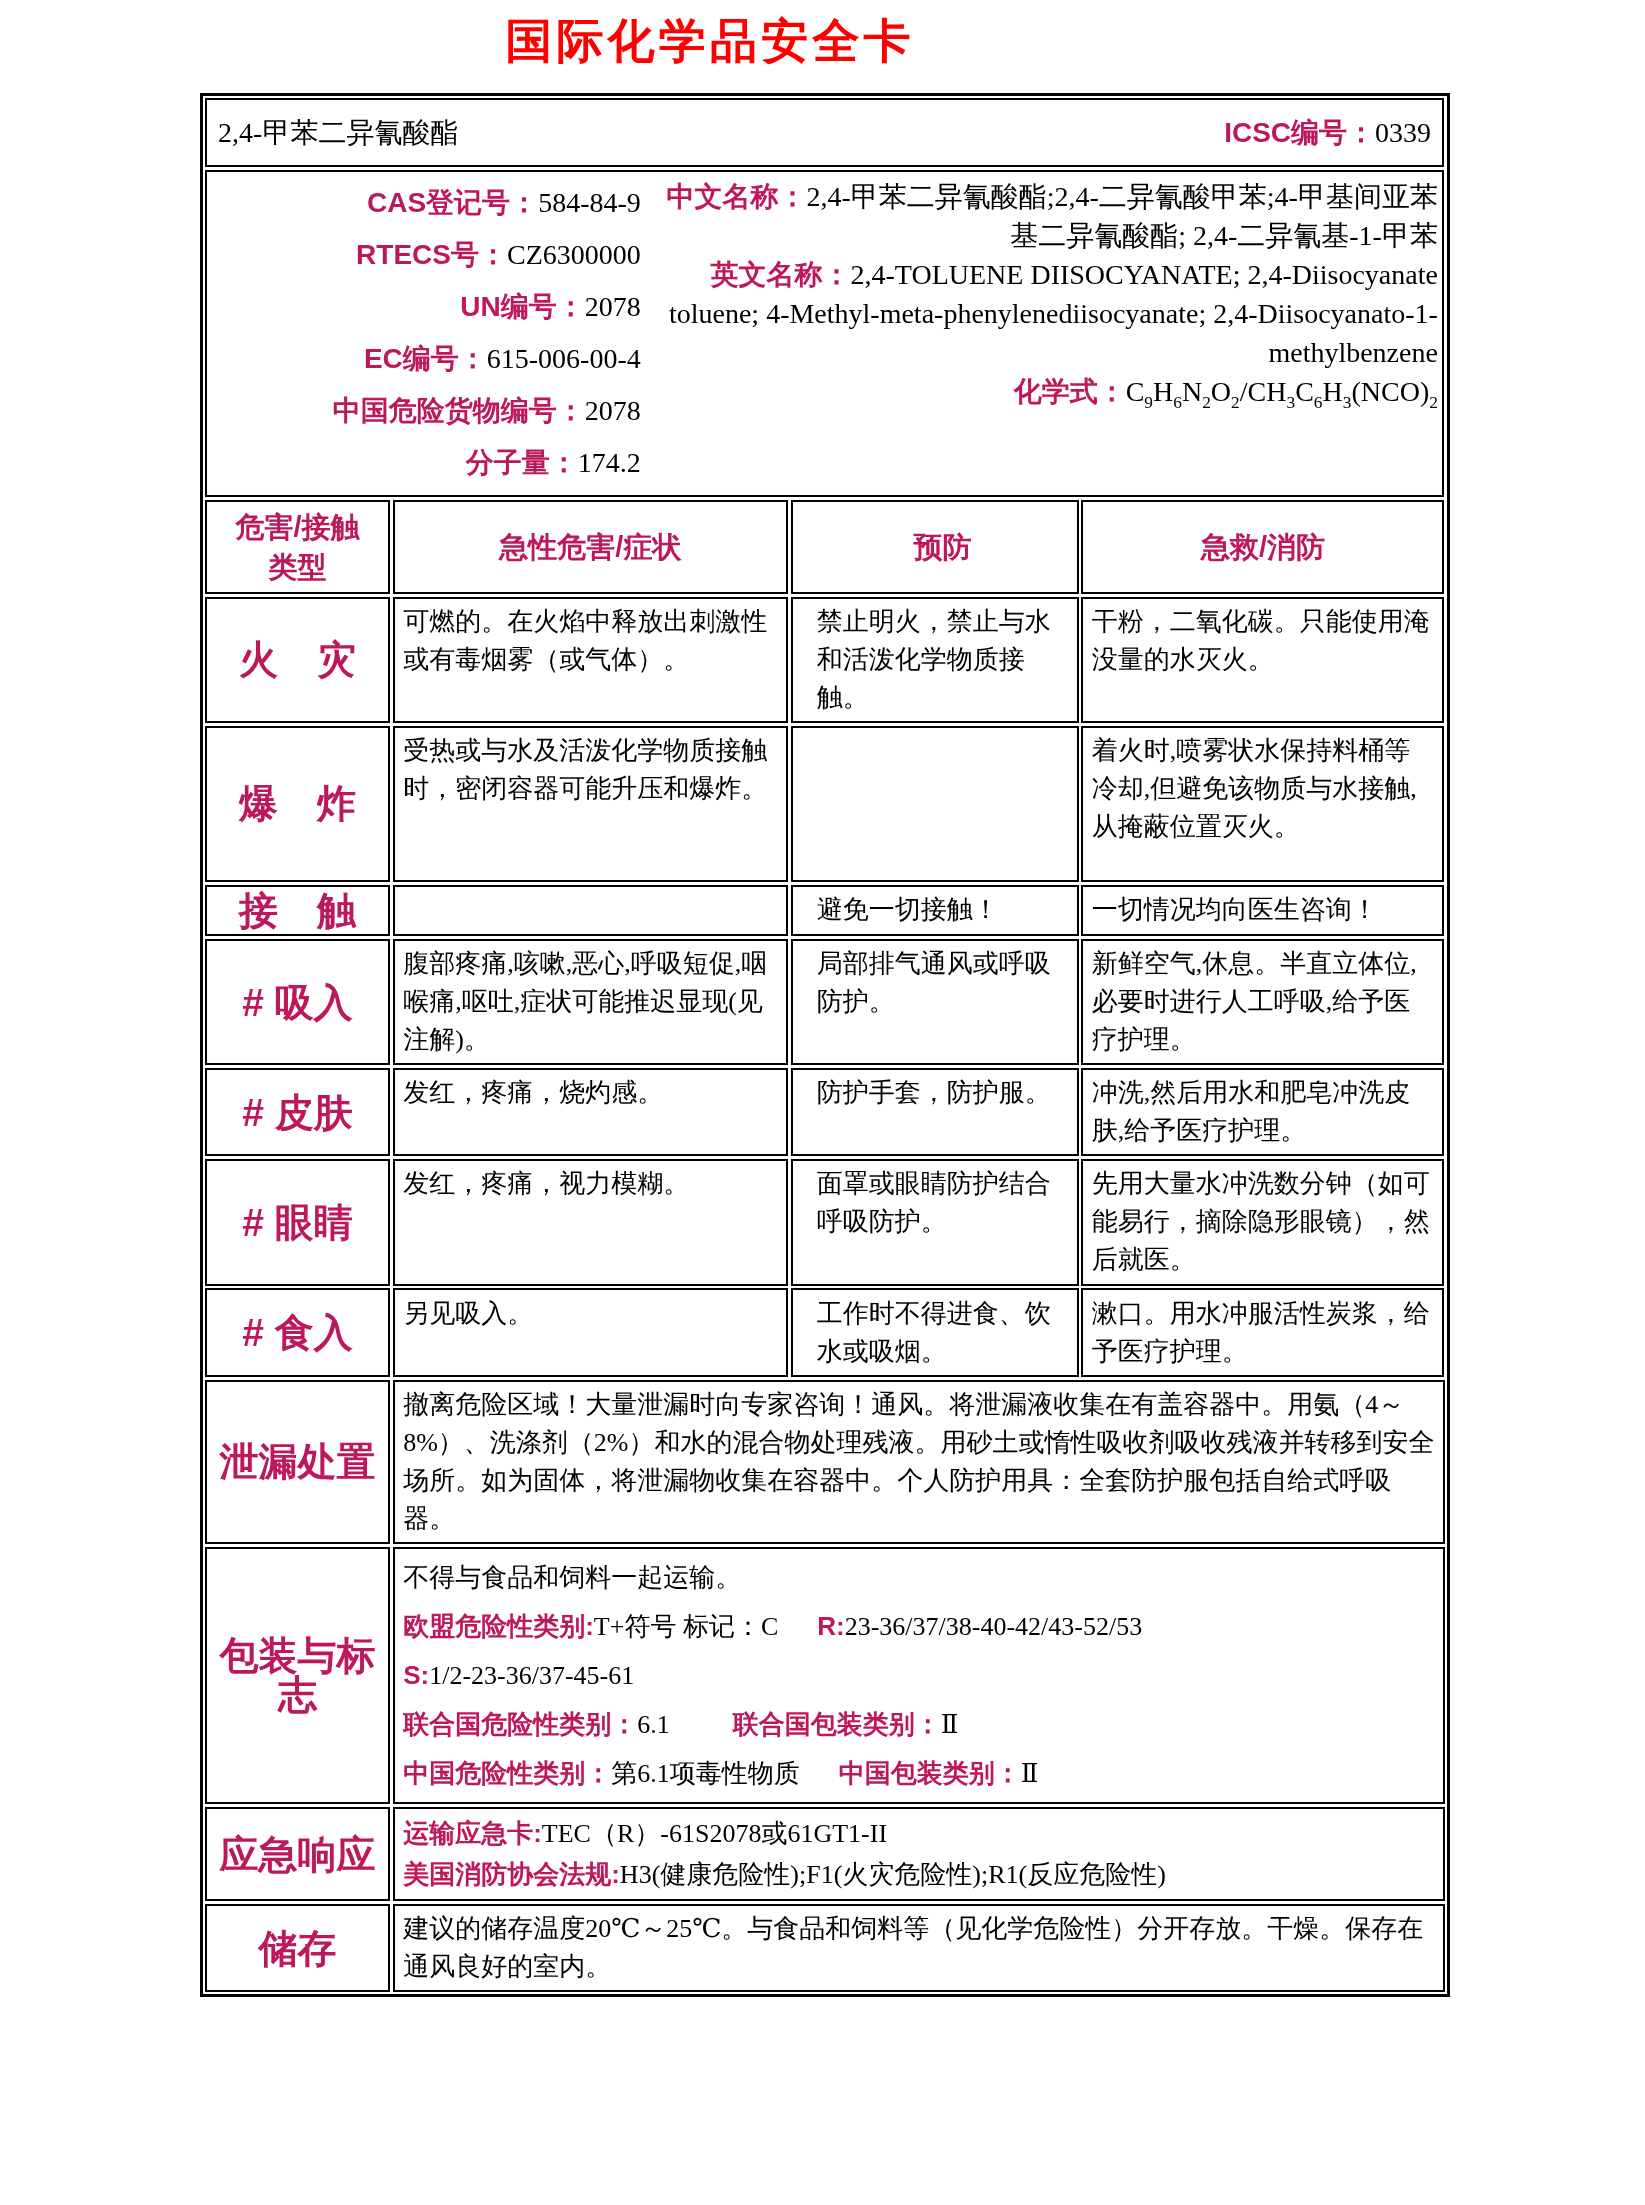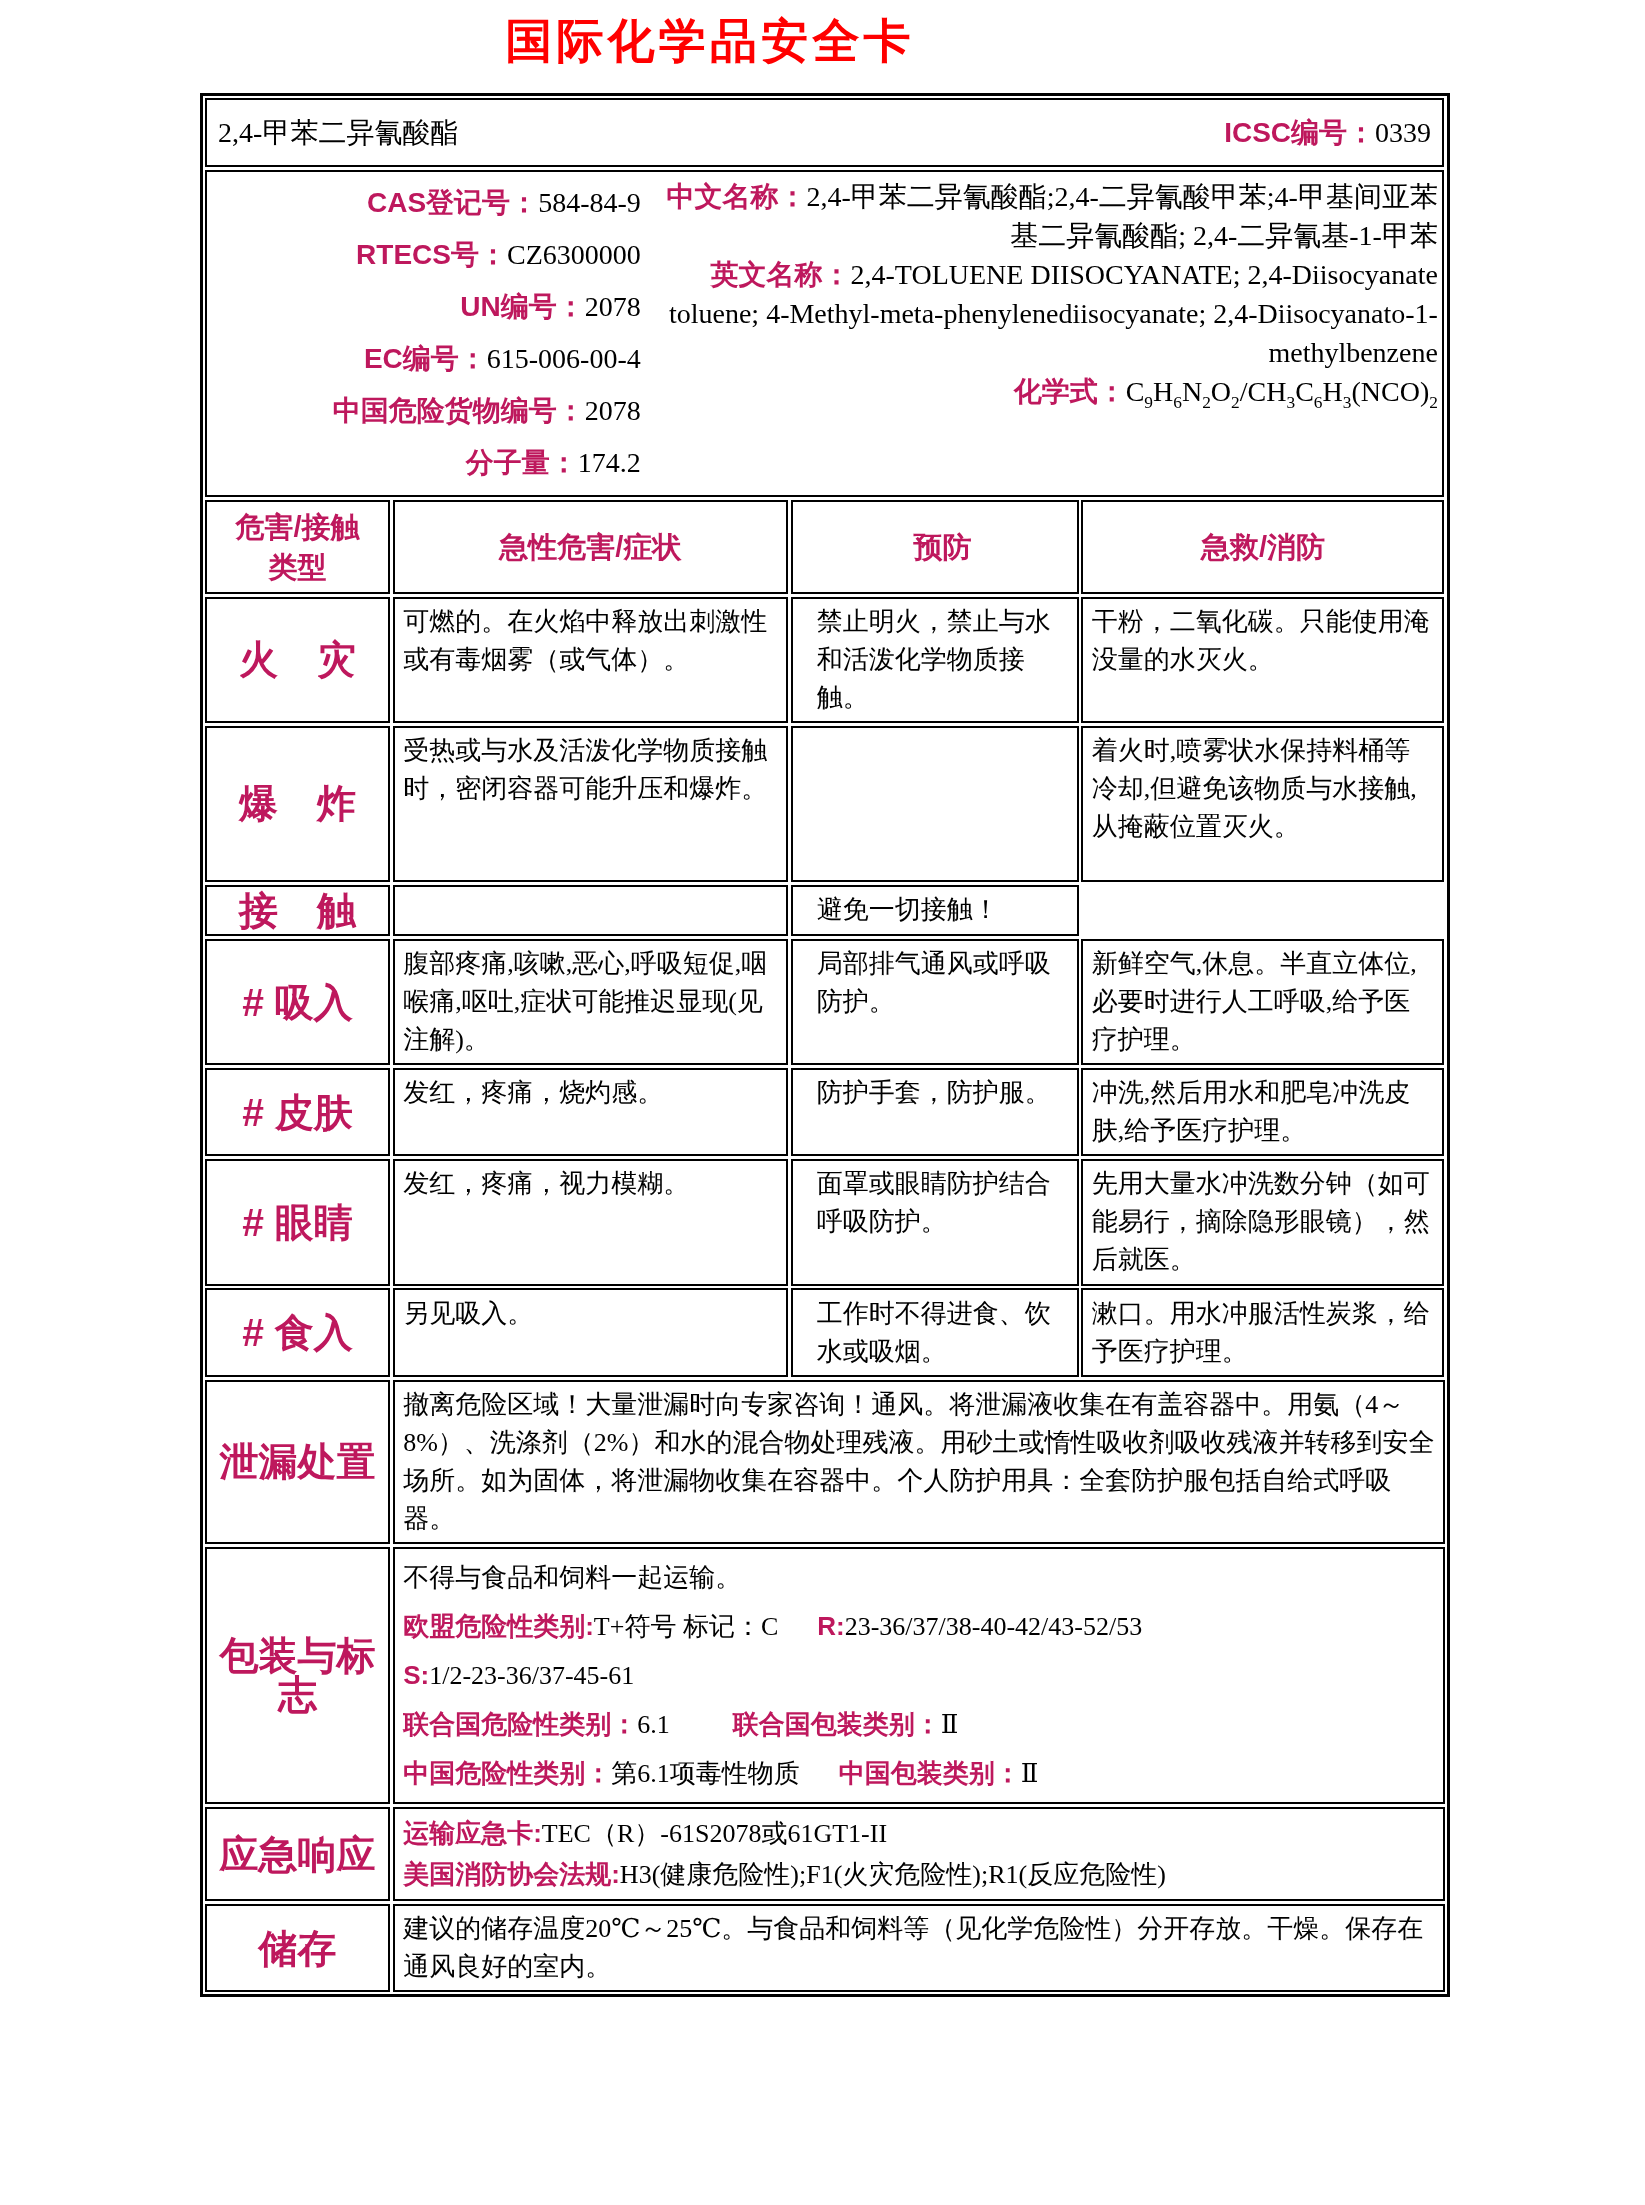--- a/index.html
+++ b/index.html
@@ -161,20 +161,21 @@
     <div class="cell c1 lblcell blue">爆　炸</div>
     <div class="cell c2">受热或与水及活泼化学物质接触时，密闭容器可能升压和爆炸。</div>
     <div class="cell c3"></div>
     <div class="cell c4">着火时,喷雾状水保持料桶等冷却,但避免该物质与水接触,从掩蔽位置灭火。</div>
   </div>
 
   <div class="row r-contact">
     <div class="cell c1 lblcell blue">接　触</div>
     <div class="cell c2"></div>
     <div class="cell c3">避免一切接触！</div>
+    <div class="cell c4">一切情况均向医生咨询！</div>
   </div>
 
   <div class="row r-inhalation">
     <div class="cell c1 lblcell blue"># 吸入</div>
     <div class="cell c2">腹部疼痛,咳嗽,恶心,呼吸短促,咽喉痛,呕吐,症状可能推迟显现(见注解)。</div>
     <div class="cell c3">局部排气通风或呼吸防护。</div>
     <div class="cell c4">新鲜空气,休息。半直立体位,必要时进行人工呼吸,给予医疗护理。</div>
   </div>
 
   <div class="row r-skin">

